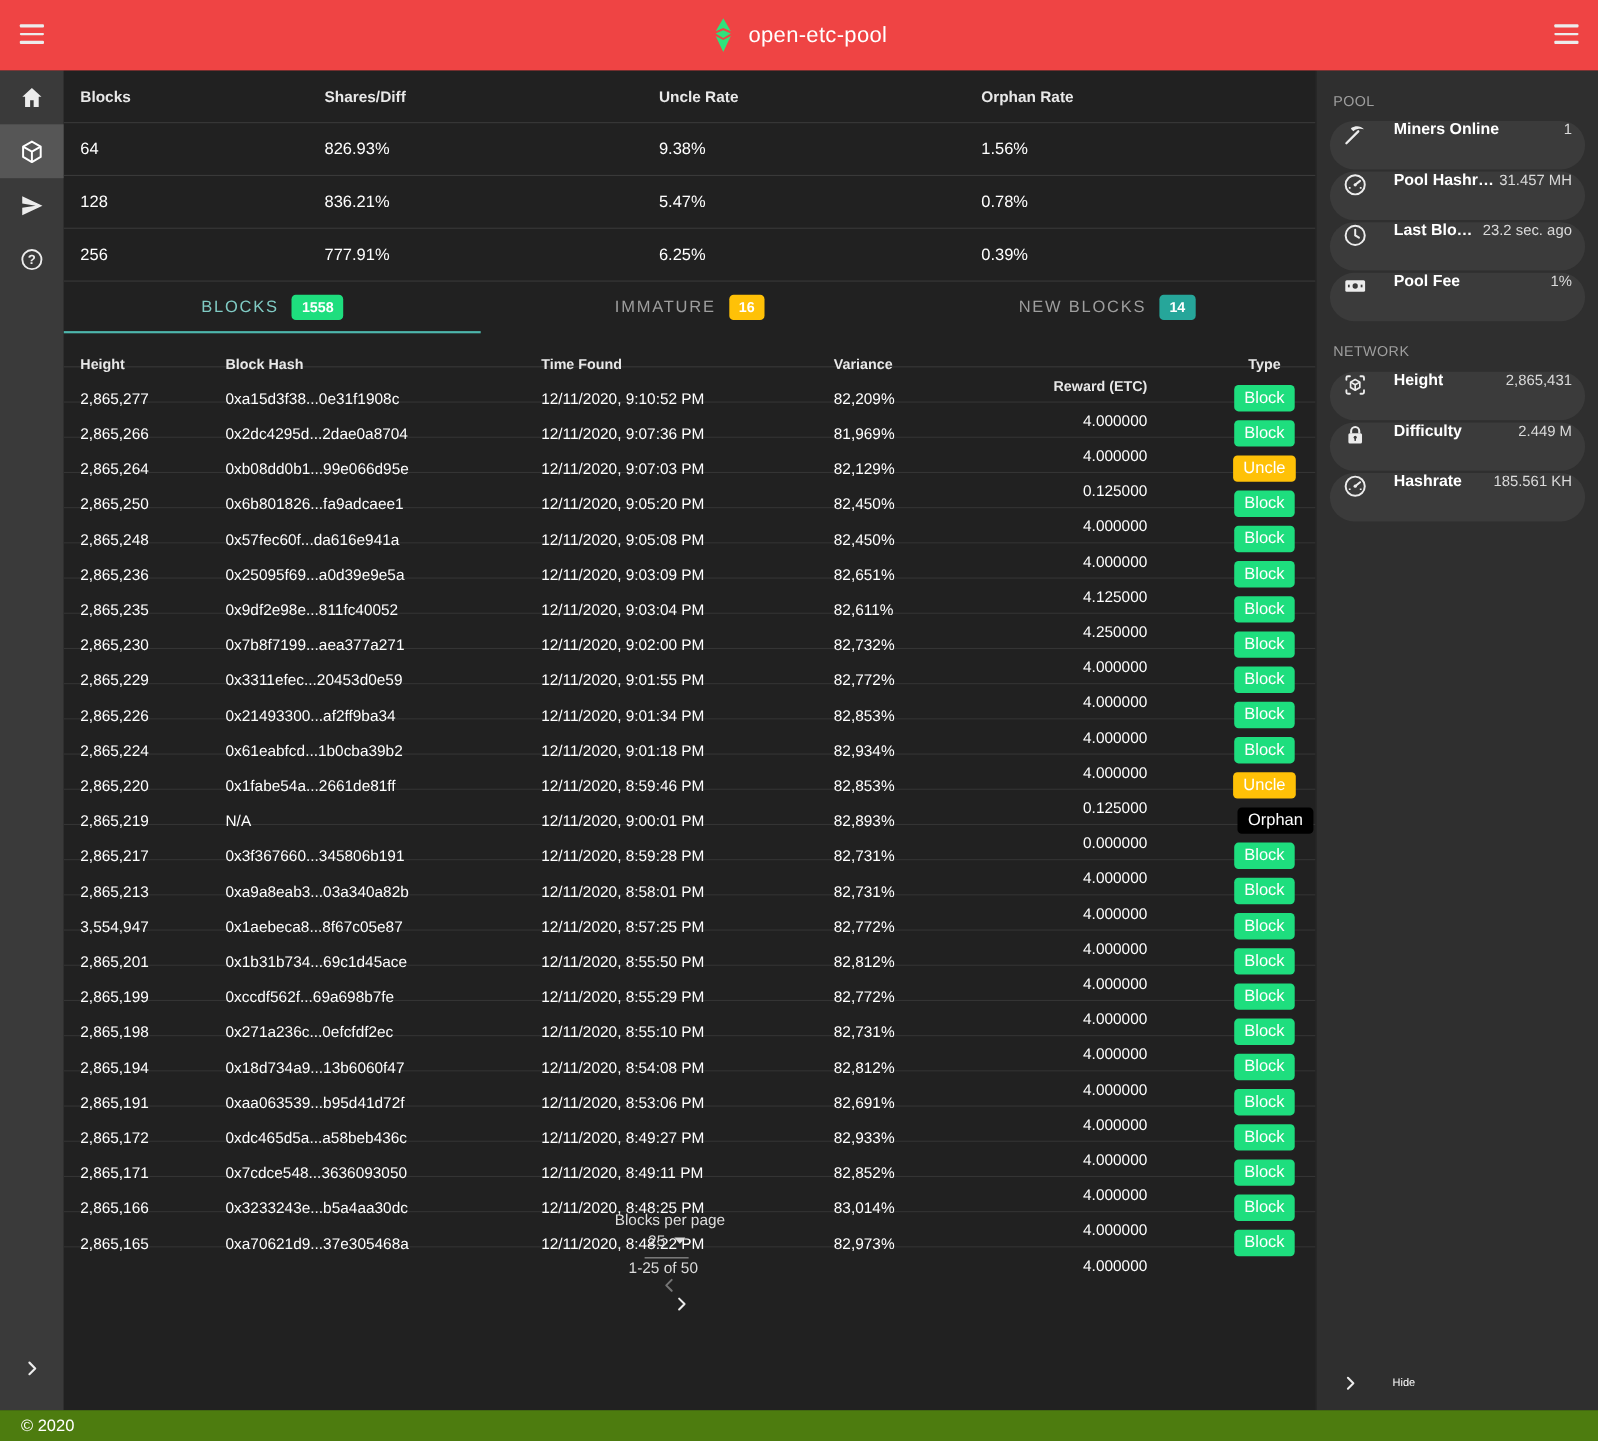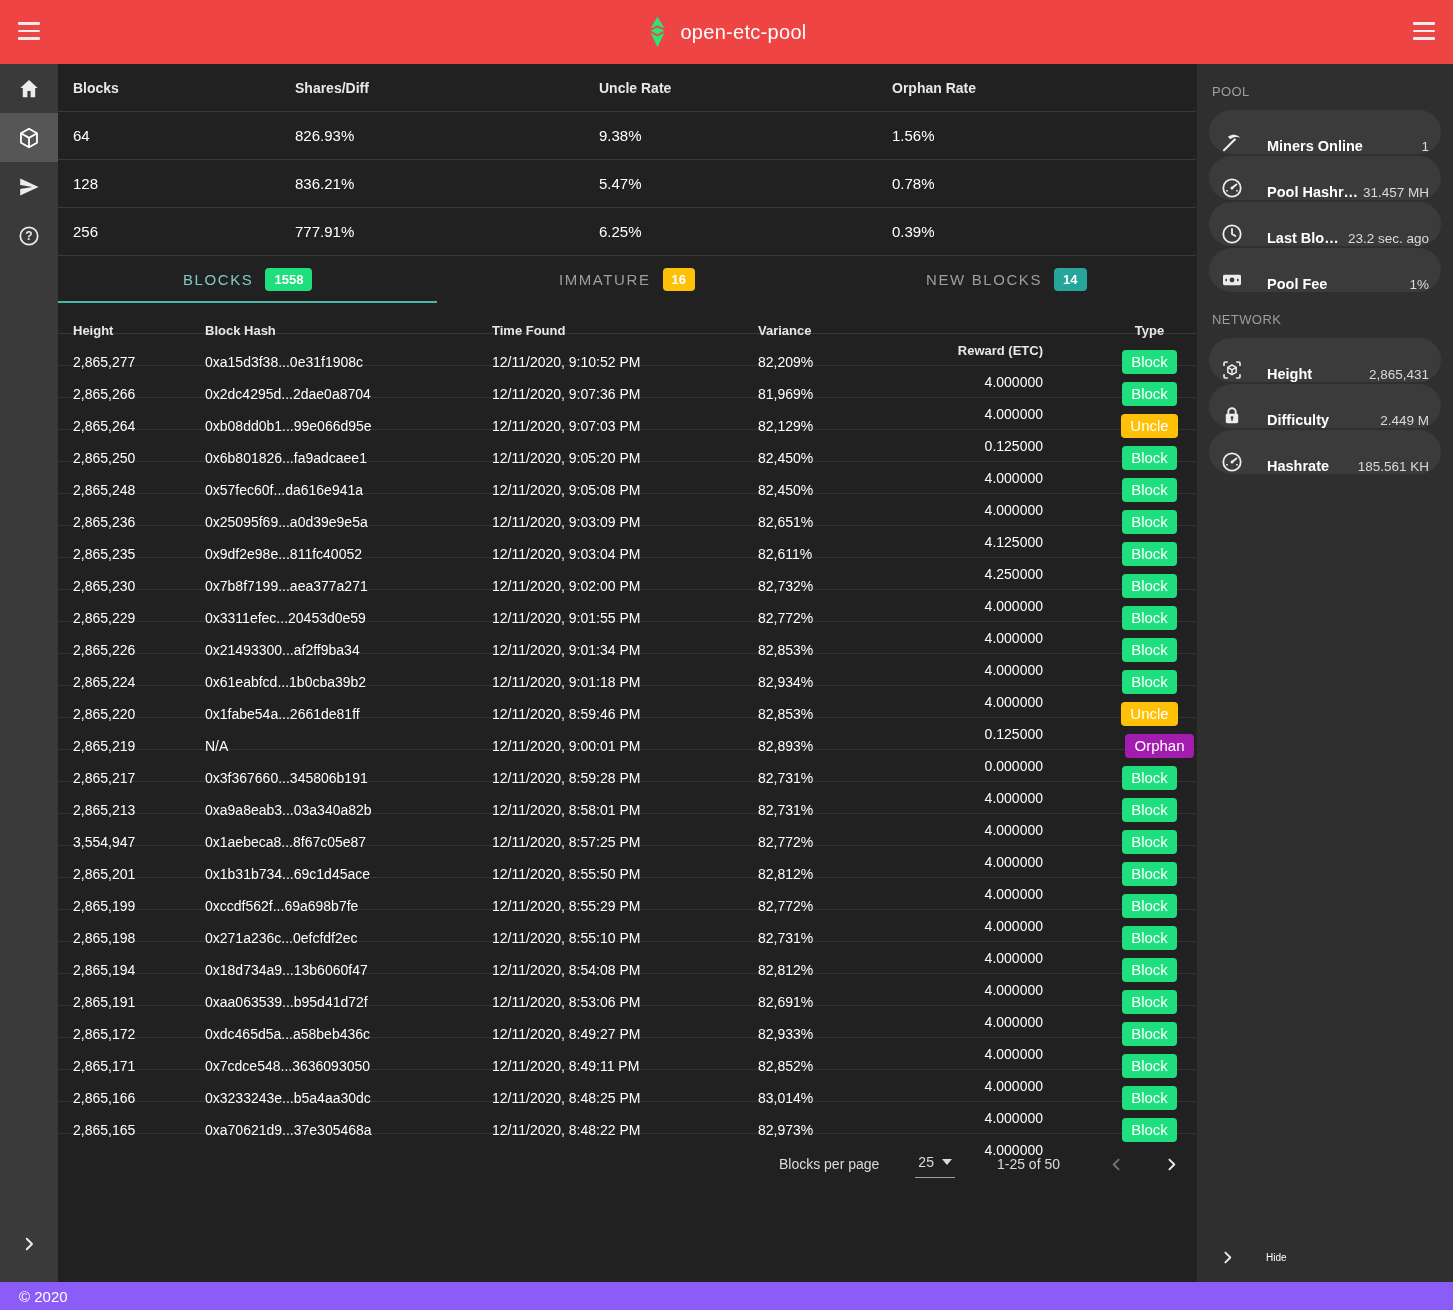--- a/index.html
+++ b/index.html
@@ -36,40 +36,40 @@
   .tab-badge { min-width:24px; padding:4px 9px; border-radius:4px; font-size:13px; font-weight:bold; color:#fff; text-align:left; }
 
   .btable-grid { display:grid; grid-template-columns:132px 287px 266px 200px 160px 93px; align-items:center; }
   .btable-grid > div { padding-left:15px; }
   .btable-grid > div.r { padding-left:0; padding-right:60px; text-align:right;margin-top:40px; }
   .btable-grid > div.c { padding-left:0; text-align:center; }
   .btable-head { height:31px; border-bottom:1px solid #393939; font-size:13px; font-weight:bold; color:#e8e8e8; }
   .btable-row { height:32px; border-bottom:1px solid #343434; font-size:14px; color:#fff; }
   .chip { display:inline-block; padding:4px 9px 5px; border-radius:4px; font-size:15px; color:#fff; line-height:1; }
 
-  .pagination { height:60px; display:flex; align-items:center; justify-content:flex-end; font-size:14px; color:#dcdcdc; }
+  .pagination { height:60px; display:flex; align-items:center; justify-content:flex-end; font-size:14px; color:#dcdcdc;flex-direction:column; }
   .pp-label { margin-right:36px; }
   .pp-select { display:flex; align-items:center; gap:8px; border-bottom:1px solid #9e9e9e; padding:3px 3px 7px; cursor:pointer; margin-right:42px; }
   .pp-caret { width:0; height:0; border-left:5px solid transparent; border-right:5px solid transparent; border-top:6px solid #dcdcdc; }
   .pp-range { margin-right:48px; }
   .pg-btn { background:none; border:none; cursor:pointer; padding:0; margin-right:38px; display:flex; align-items:center; }
   .pg-btn:last-child { margin-right:16px; }
 
   
   .rightbar { position:absolute; top:64px; right:0; width:257px; bottom:28px; background:#2f2f2f; border-left:1px solid #242424; }
   .section-title { margin:20px 0 11px 15px; font-size:13px; color:#9e9e9e; letter-spacing:.4px; }
-  .pill { margin:0 12px 2px 12px; height:44px; border-radius:22px; background:#3b3b3b; display:flex; align-items:flex-end; padding:0 12px 0 11px; }
+  .pill { margin:0 12px 2px 12px; height:44px; border-radius:22px; background:#3b3b3b; display:flex; align-items:flex-start; padding:0 12px 0 11px; }
   .pill .p-icon { width:24px; height:24px; flex:none; }
   .pill .p-label { margin-left:23px; font-size:14.5px; font-weight:bold; color:#fff; white-space:nowrap; overflow:hidden; text-overflow:ellipsis; min-width:0; }
   .pill .p-value { margin-left:auto; font-size:13.5px; color:#dadada; white-space:nowrap; padding-left:2px; }
   .hide-row { position:absolute; bottom:0; left:0; right:0; height:50px; display:flex; align-items:center; padding-left:22px; gap:30px; cursor:pointer; }
   .hide-label { font-size:10px; color:#fff; }
 
   
-  .footer { position:absolute; bottom:0; left:0; width:1453px; height:28px; background:#8b5cf6; display:flex; align-items:center; padding-left:19px; font-size:15px; color:#fff; }
+  .footer { position:absolute; bottom:0; left:0; width:1453px; height:28px; background:#4d7c0f; display:flex; align-items:center; padding-left:19px; font-size:15px; color:#fff; }
 
   svg { display:block; }
 </style>
 </head>
 <body>
 
 <div class="topbar">
   <div class="hamburger left">
       <span></span>
       <span></span>
@@ -294,21 +294,21 @@
     <div class="f-reward r">0.125000</div>
     <div class="c"><span class="chip f-type" style="background: rgb(255, 193, 7);">Uncle</span></div>
   </div>
 
   <div class="btable-grid btable-row">
     <div class="f-height">2,865,219</div>
     <div class="f-hash">N/A</div>
     <div class="f-time">12/11/2020, 9:00:01 PM</div>
     <div class="f-variance">82,893%</div>
     <div class="f-reward r">0.000000</div>
-    <div class="c"><span class="chip f-type" style="background: #a21caf; margin-left: 20px;">Orphan</span></div>
+    <div class="c"><span class="chip f-type" style="background: #000000; margin-left: 20px;">Orphan</span></div>
   </div>
 
   <div class="btable-grid btable-row">
     <div class="f-height">2,865,217</div>
     <div class="f-hash">0x3f367660...345806b191</div>
     <div class="f-time">12/11/2020, 8:59:28 PM</div>
     <div class="f-variance">82,731%</div>
     <div class="f-reward r">4.000000</div>
     <div class="c"><span class="chip f-type" style="background: rgb(30, 222, 126);">Block</span></div>
   </div>

